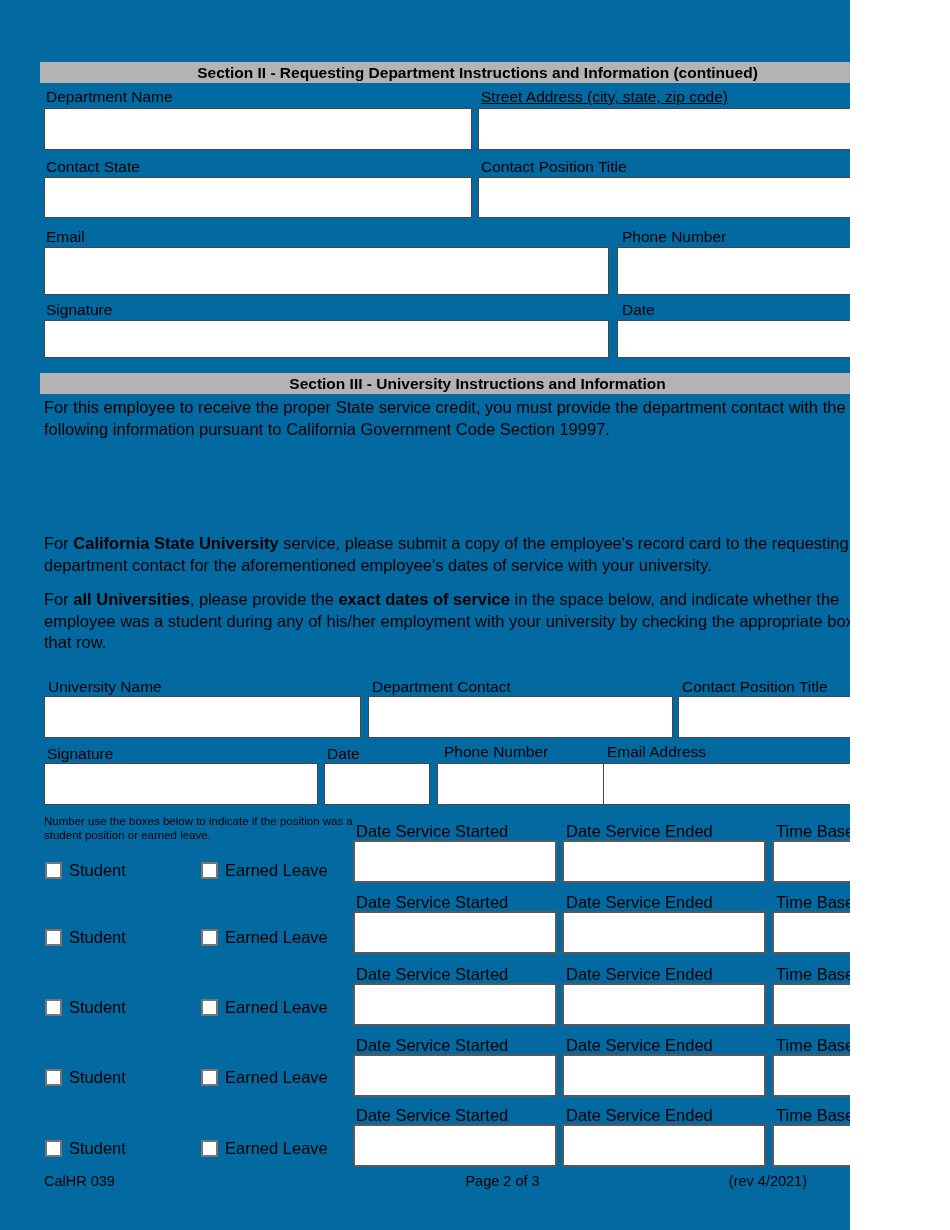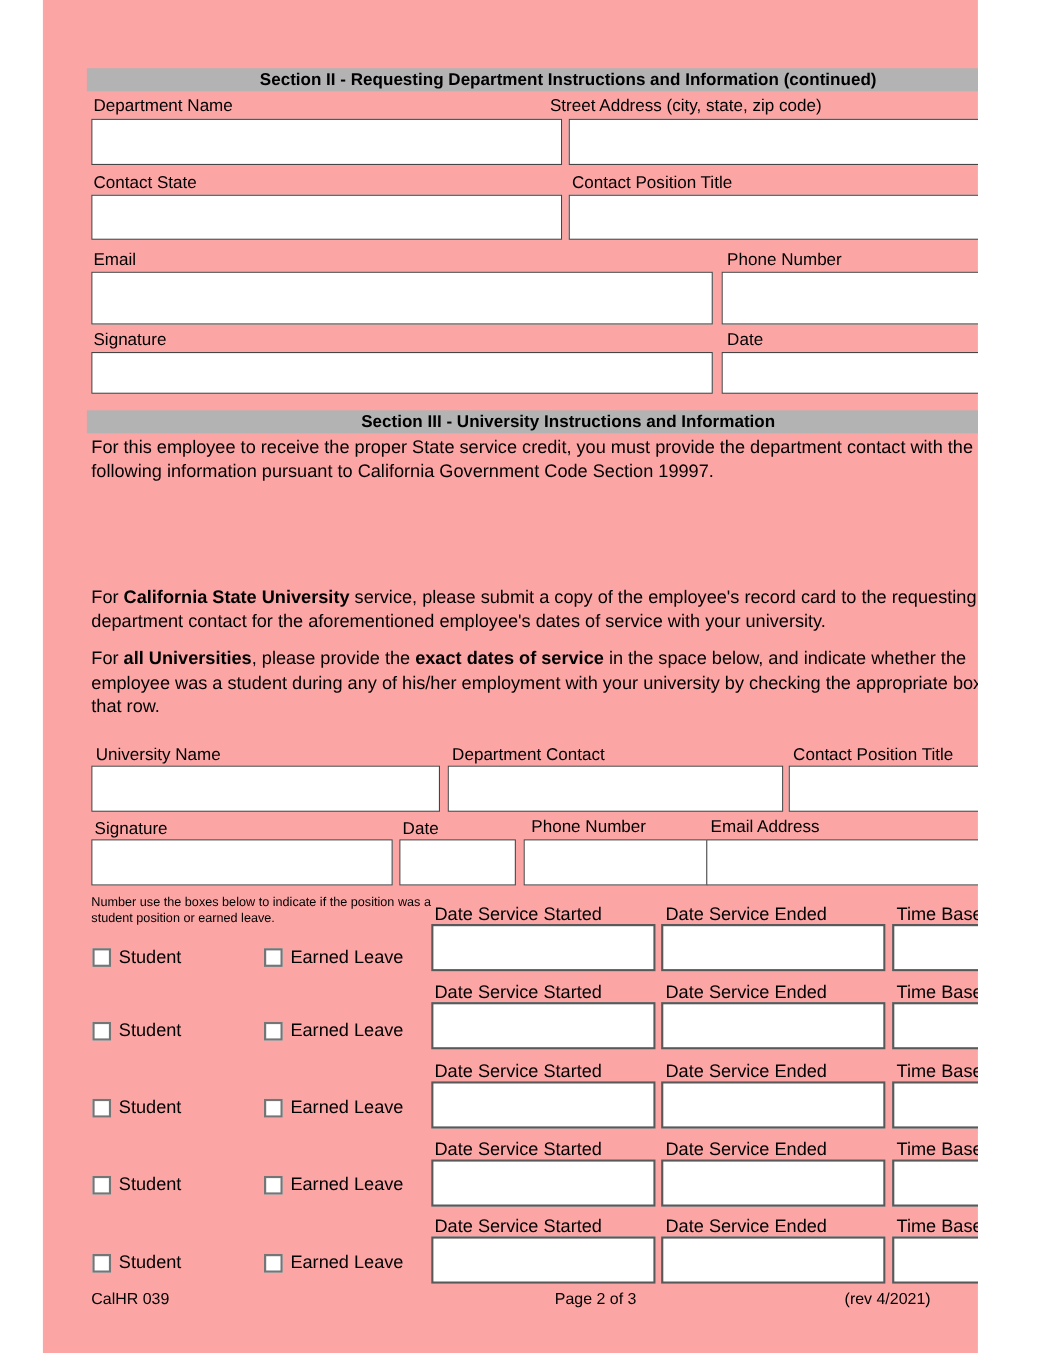--- a/index.html
+++ b/index.html
@@ -1,18 +1,18 @@
 <!DOCTYPE html>
 <html><head>
 <meta charset="utf-8">
 <style>
   html,body{margin:0;padding:0;background:#fff;}
   .page{
-    position:relative;width:850px;height:1230px;background:#fca5a5;
-    font-family:"Liberation Sans","DejaVu Sans",sans-serif;color:#000;overflow:hidden;margin-left:39px;
+    position:relative;width:850px;height:1230px;background:#0369a1;
+    font-family:"Liberation Sans","DejaVu Sans",sans-serif;color:#000;overflow:hidden;
   }
   .section-bar{
     position:absolute;left:40px;width:875px;height:21px;background:#b3b3b3;
     text-align:center;font-weight:bold;font-size:15.5px;line-height:21px;white-space:nowrap;
   }
   .lbl{position:absolute;font-size:15.5px;line-height:19px;white-space:nowrap;}
   .box{
     position:absolute;box-sizing:border-box;background:#fff;
     border:1.5px solid #454545;font:16px "Liberation Sans",sans-serif;
     padding:2px 5px;outline:none;border-radius:0;
@@ -29,21 +29,21 @@
   .footer{position:absolute;font-size:14.5px;line-height:17px;white-space:nowrap;}
 </style>
 </head>
 <body>
 
 <div class="page">
 
   <div class="section-bar" style="top:62px;">Section II - Requesting Department Instructions and Information (continued)</div>
 
   <div class="lbl" style="left:46px;top:87px;">Department Name</div>
-  <div class="lbl" style="left:461px;top:87px;">Street Address (city, state, zip code)</div>
+  <div class="lbl" style="left:481px;top:87px;text-decoration:underline;">Street Address (city, state, zip code)</div>
   <input class="box" style="left: 44px; top: 108px; width: 428px; height: 42px;" value="">
   <input class="box" style="left: 478px; top: 108px; width: 429px; height: 42px;" value="">
 
   <div class="lbl" style="left:46px;top:157px;">Contact State</div>
   <div class="lbl" style="left:481px;top:157px;">Contact Position Title</div>
   <input class="box" style="left: 44px; top: 177px; width: 428px; height: 41px;" value="">
   <input class="box" style="left: 478px; top: 177px; width: 429px; height: 41px;" value="">
 
   <div class="lbl" style="left:46px;top:227px;">Email</div>
   <div class="lbl" style="left:622px;top:227px;">Phone Number</div>

